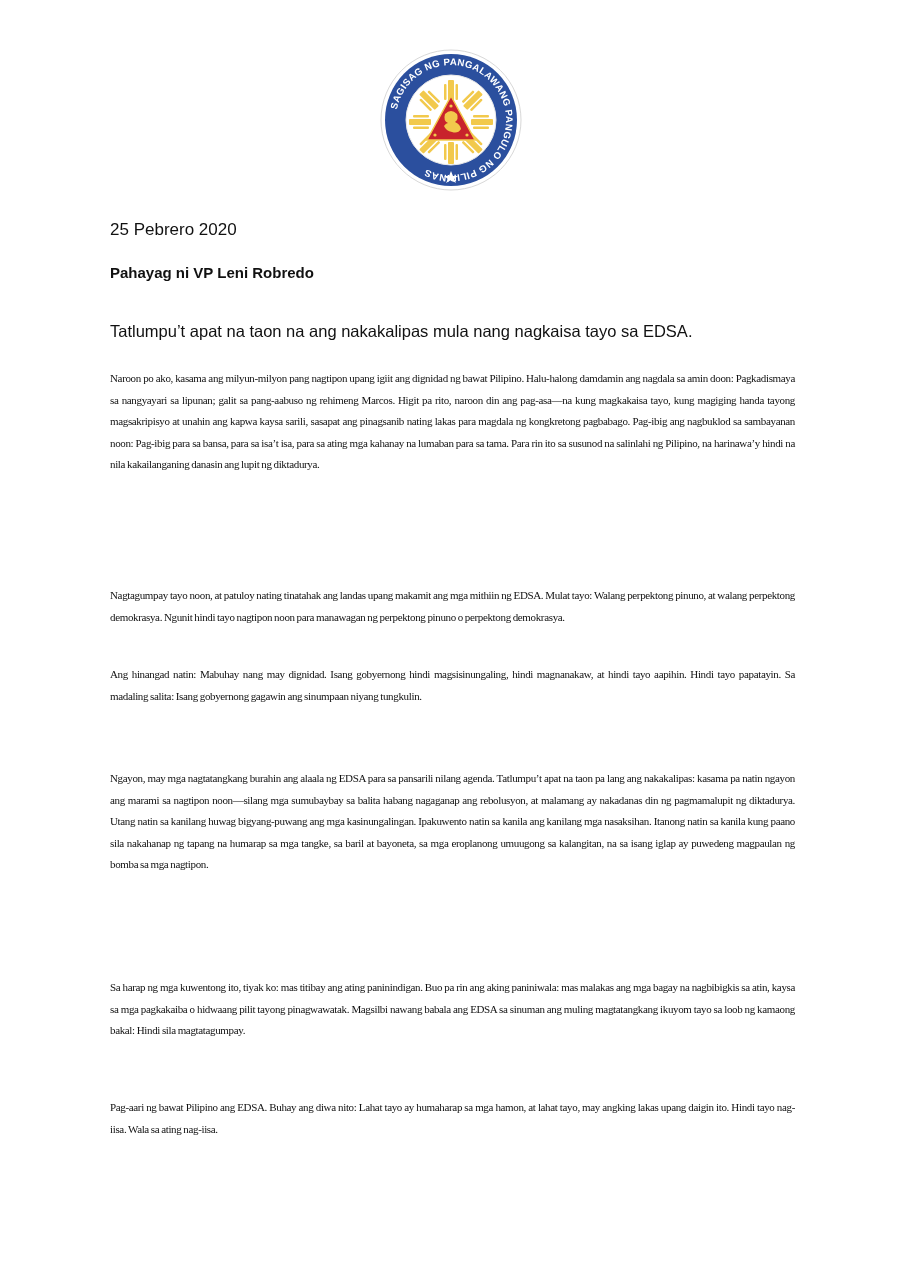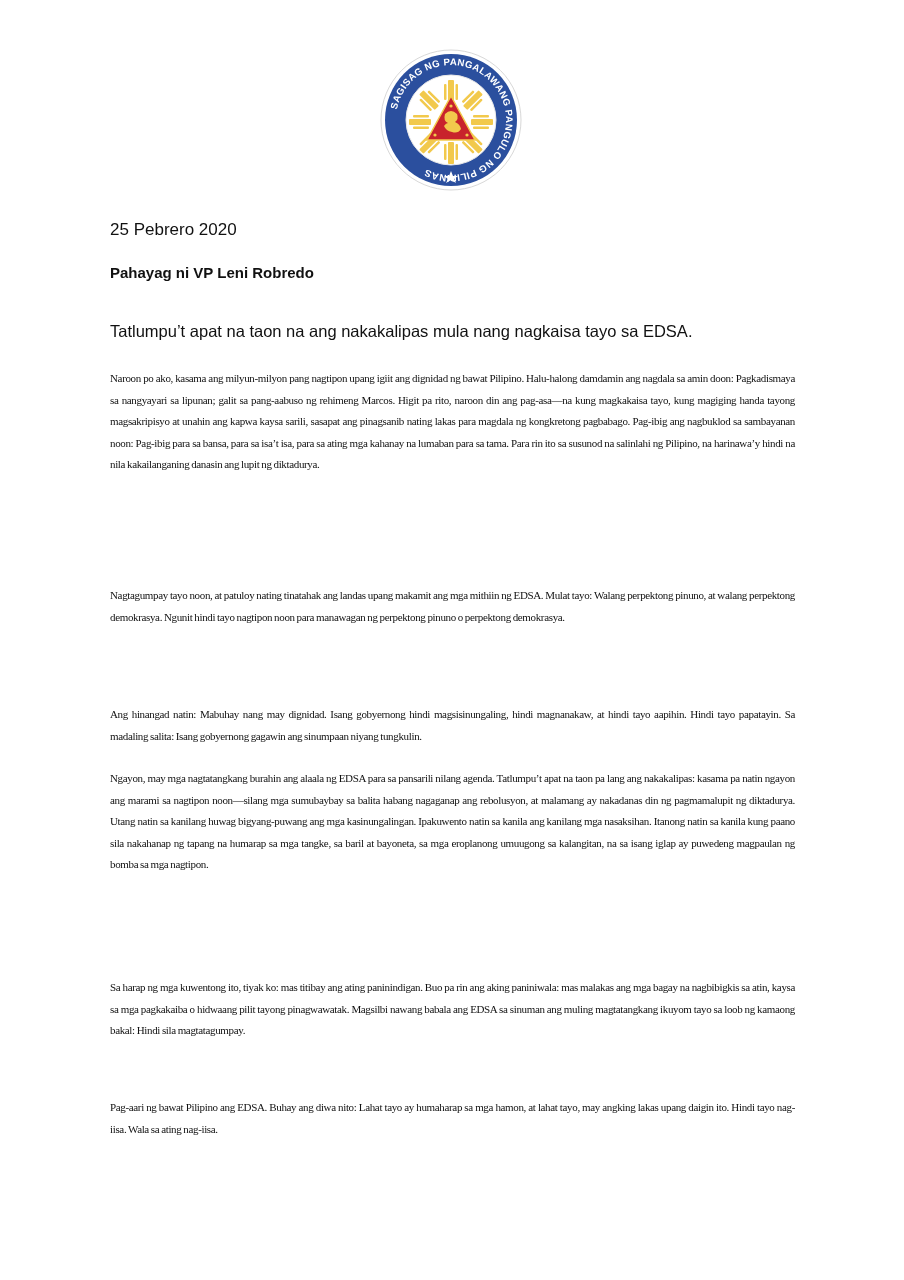--- a/index.html
+++ b/index.html
@@ -21,21 +21,21 @@
     }
     .body {
       position: absolute; left: 110px; width: 685px;
       font-family: Liberation Serif, serif;
       font-size: 11px; line-height: 21.6px; text-align: justify;
       letter-spacing: -0.35px; word-spacing: -0.5px;
     }
     .body p { margin: 0; }
     .p1 { top: 368px; }
     .p2 { top: 564px; margin-top: 21px; }
-    .p3 { top: 704px; }
+    .p3 { top: 664px; }
     .p4 { top: 768px; }
     .p5 { top: 977px; }
     .p6 { top: 1097px; }
     .last-line { text-align-last: left; }
   </style>
 </head>
 <body>
 
 <div class="seal">
   <svg viewBox="0 0 144 144" width="144" height="144">

